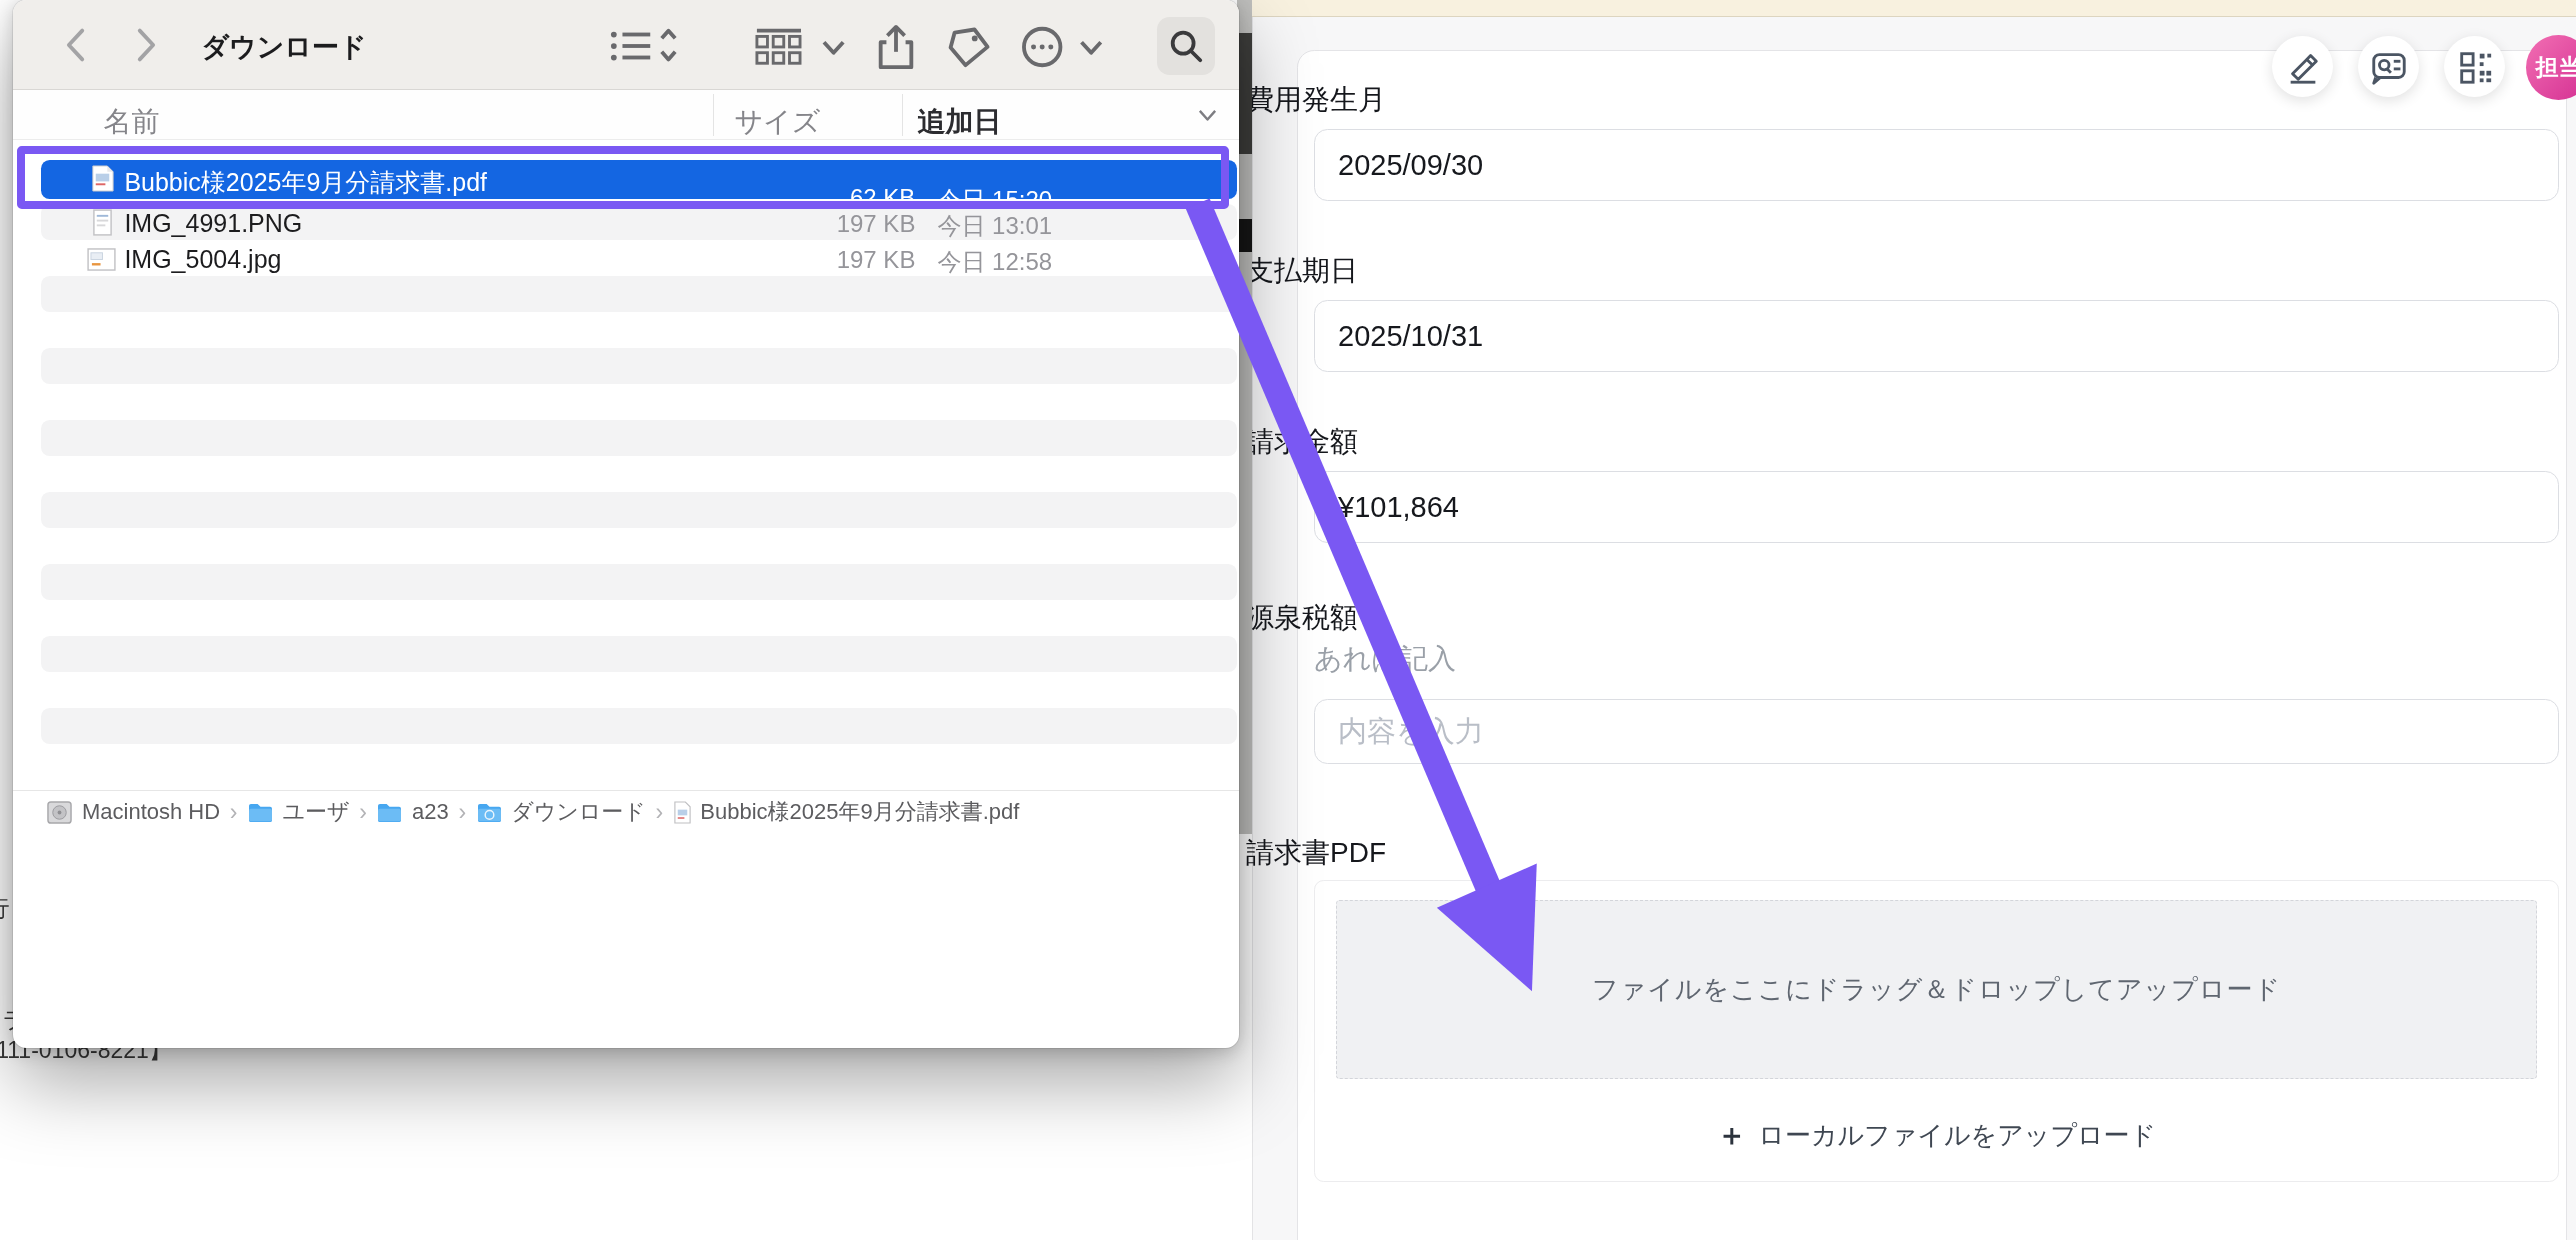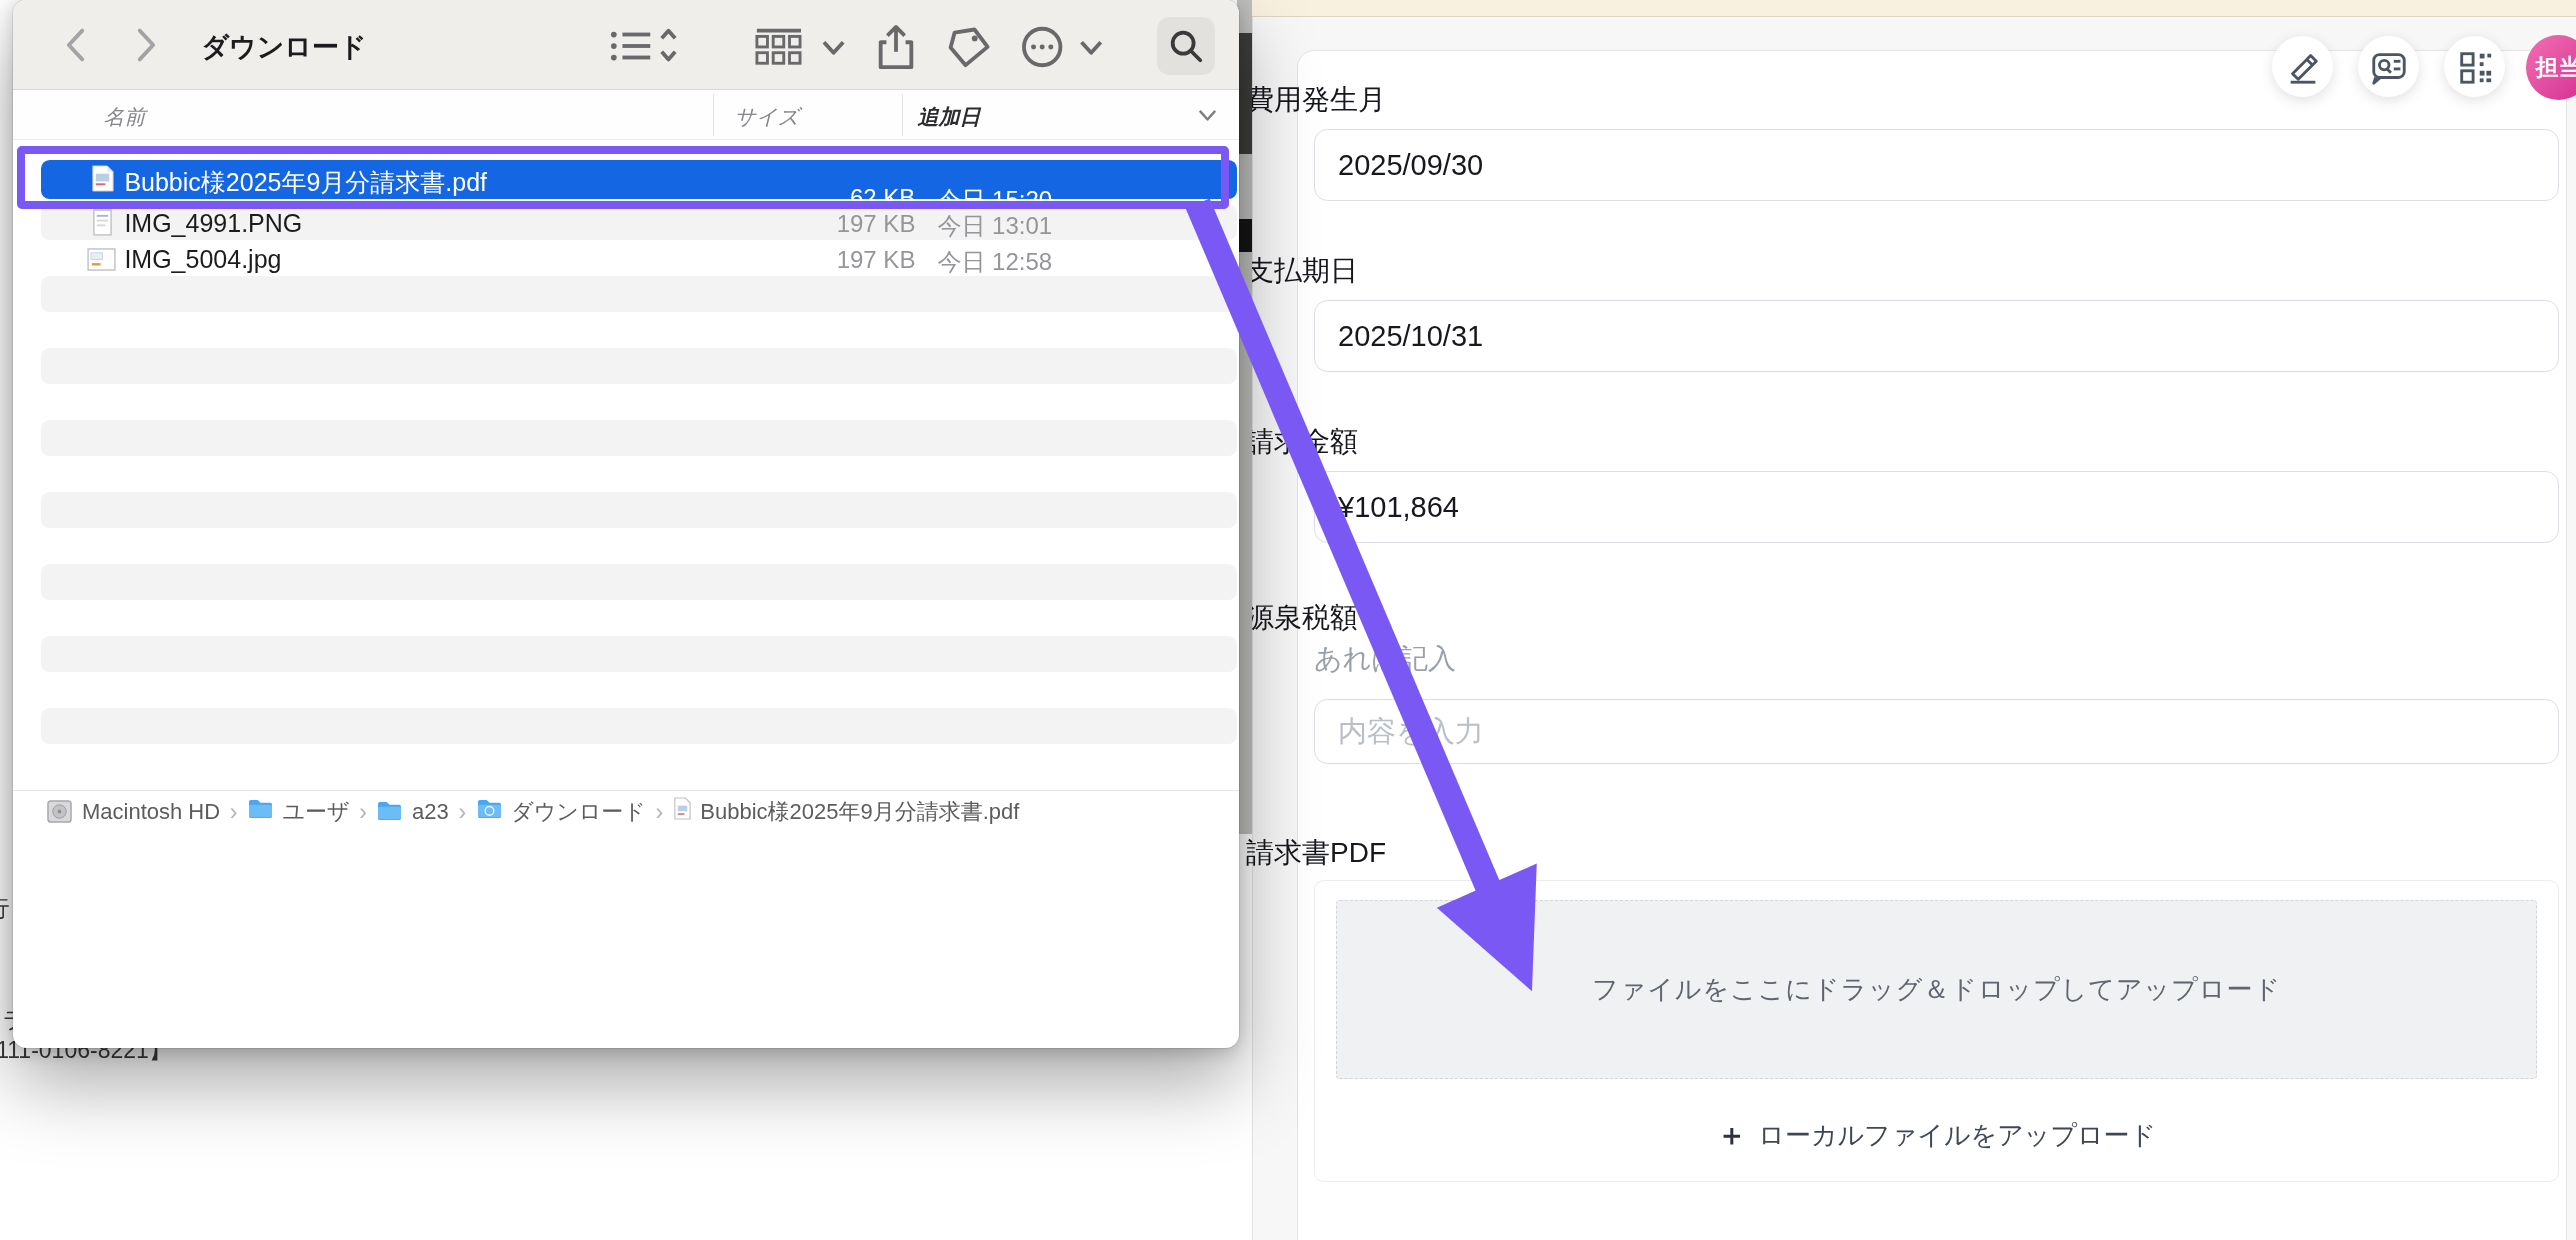--- a/index.html
+++ b/index.html
@@ -42,39 +42,39 @@
     box-shadow:0 35px 77px rgba(0,0,0,0.34), 0 3.8px 17.3px rgba(0,0,0,0.18), 0 0 0 1px rgba(0,0,0,0.08); z-index:8; }
   #finder-toolbar { position:absolute; left:0; top:0; width:100%; height:90px; background:#f0eeeb;
     border-bottom:1px solid #d9d7d4; border-radius:13.4px 13.4px 0 0; }
   #finder-title { position:absolute; left:188px; top:29px; font-size:27px; font-weight:600; color:#1c1c1e; }
   #search-btn { position:absolute; left:1144px; top:17.3px; width:58px; height:58px; background:#e3e1de; border-radius:12.5px;
     display:flex; align-items:center; justify-content:center; }
   .tb-icon { position:absolute; top:23px; }
 
   #col-header { position:absolute; left:0; top:90px; width:100%; height:50px; background:#fefefe; border-bottom:1px solid #ececec; }
   .col-sep { position:absolute; top:3.8px; height:42px; width:1px; background:#e4e4e4; }
-  .col-label { position:absolute; top:12.5px; font-size:21px; color:#85858a;font-style:italic; }
+  .col-label { position:absolute; top:12.5px; font-size:28px; color:#85858a; }
   .col-label.active { color:#2c2c30; font-weight:600; }
 
   .file-row { position:absolute; left:28px; width:1196px; height:36px; border-radius:8.6px; }
   .file-row .fname { position:absolute; left:83px; top:4.8px; font-size:25px; color:#1c1c1e; white-space:nowrap; }
   .file-row .fsize { position:absolute; left:634px; top:5.8px; width:240px; text-align:right; font-size:24px; color:#95959a; }
   .file-row .fdate { position:absolute; left:896px; top:5.8px; font-size:24px; color:#95959a; }
   .file-icon { position:absolute; left:48px; top:4.8px; width:27px; height:27px; }
   #row-selected { top:160px; height:39px; background:#1466e2; }
   #row-selected .fname, #row-selected .fsize, #row-selected .fdate { color:#ffffff; }
   #row-selected .fname { top:5.8px; } #row-selected .fsize,#row-selected .fdate { top:6.7px;margin-top:17px; }
 
   #empty-rows { position:absolute; left:28px; top:276px; width:1196px; }
   #empty-rows div { height:36px; border-radius:8.6px; }
   #empty-rows div:nth-child(odd) { background:#f3f3f4; }
 
   #path-bar { position:absolute; left:0; top:790px; width:100%; height:43px; border-top:1px solid #e6e6e6;
     display:flex; align-items:center; gap:9.6px; padding-left:33px; border-radius:0 0 13.4px 13.4px; background:#fff; }
-  .path-item { display:flex; align-items:flex-start; gap:8.6px; font-size:22px; color:#5c5c5f; white-space:nowrap; }
+  .path-item { display:flex; align-items:center; gap:8.6px; font-size:22px; color:#5c5c5f; white-space:nowrap; }
   .path-chev { font-size:23px; color:#b3b3b6; }
 
   
   #purple-rect { left:17.3px; top:146px; width:1212px; height:63px; border:8.6px solid #7a58f3; border-radius:4.8px; z-index:10; }
   #arrow-svg { left:0; top:0; width:2576px; height:1241px; z-index:12; pointer-events:none; }
 
   
   .bg-frag { position:absolute; font-size:23px; color:#3a3a3a; z-index:1; white-space:nowrap; }
 </style>
 </head>

